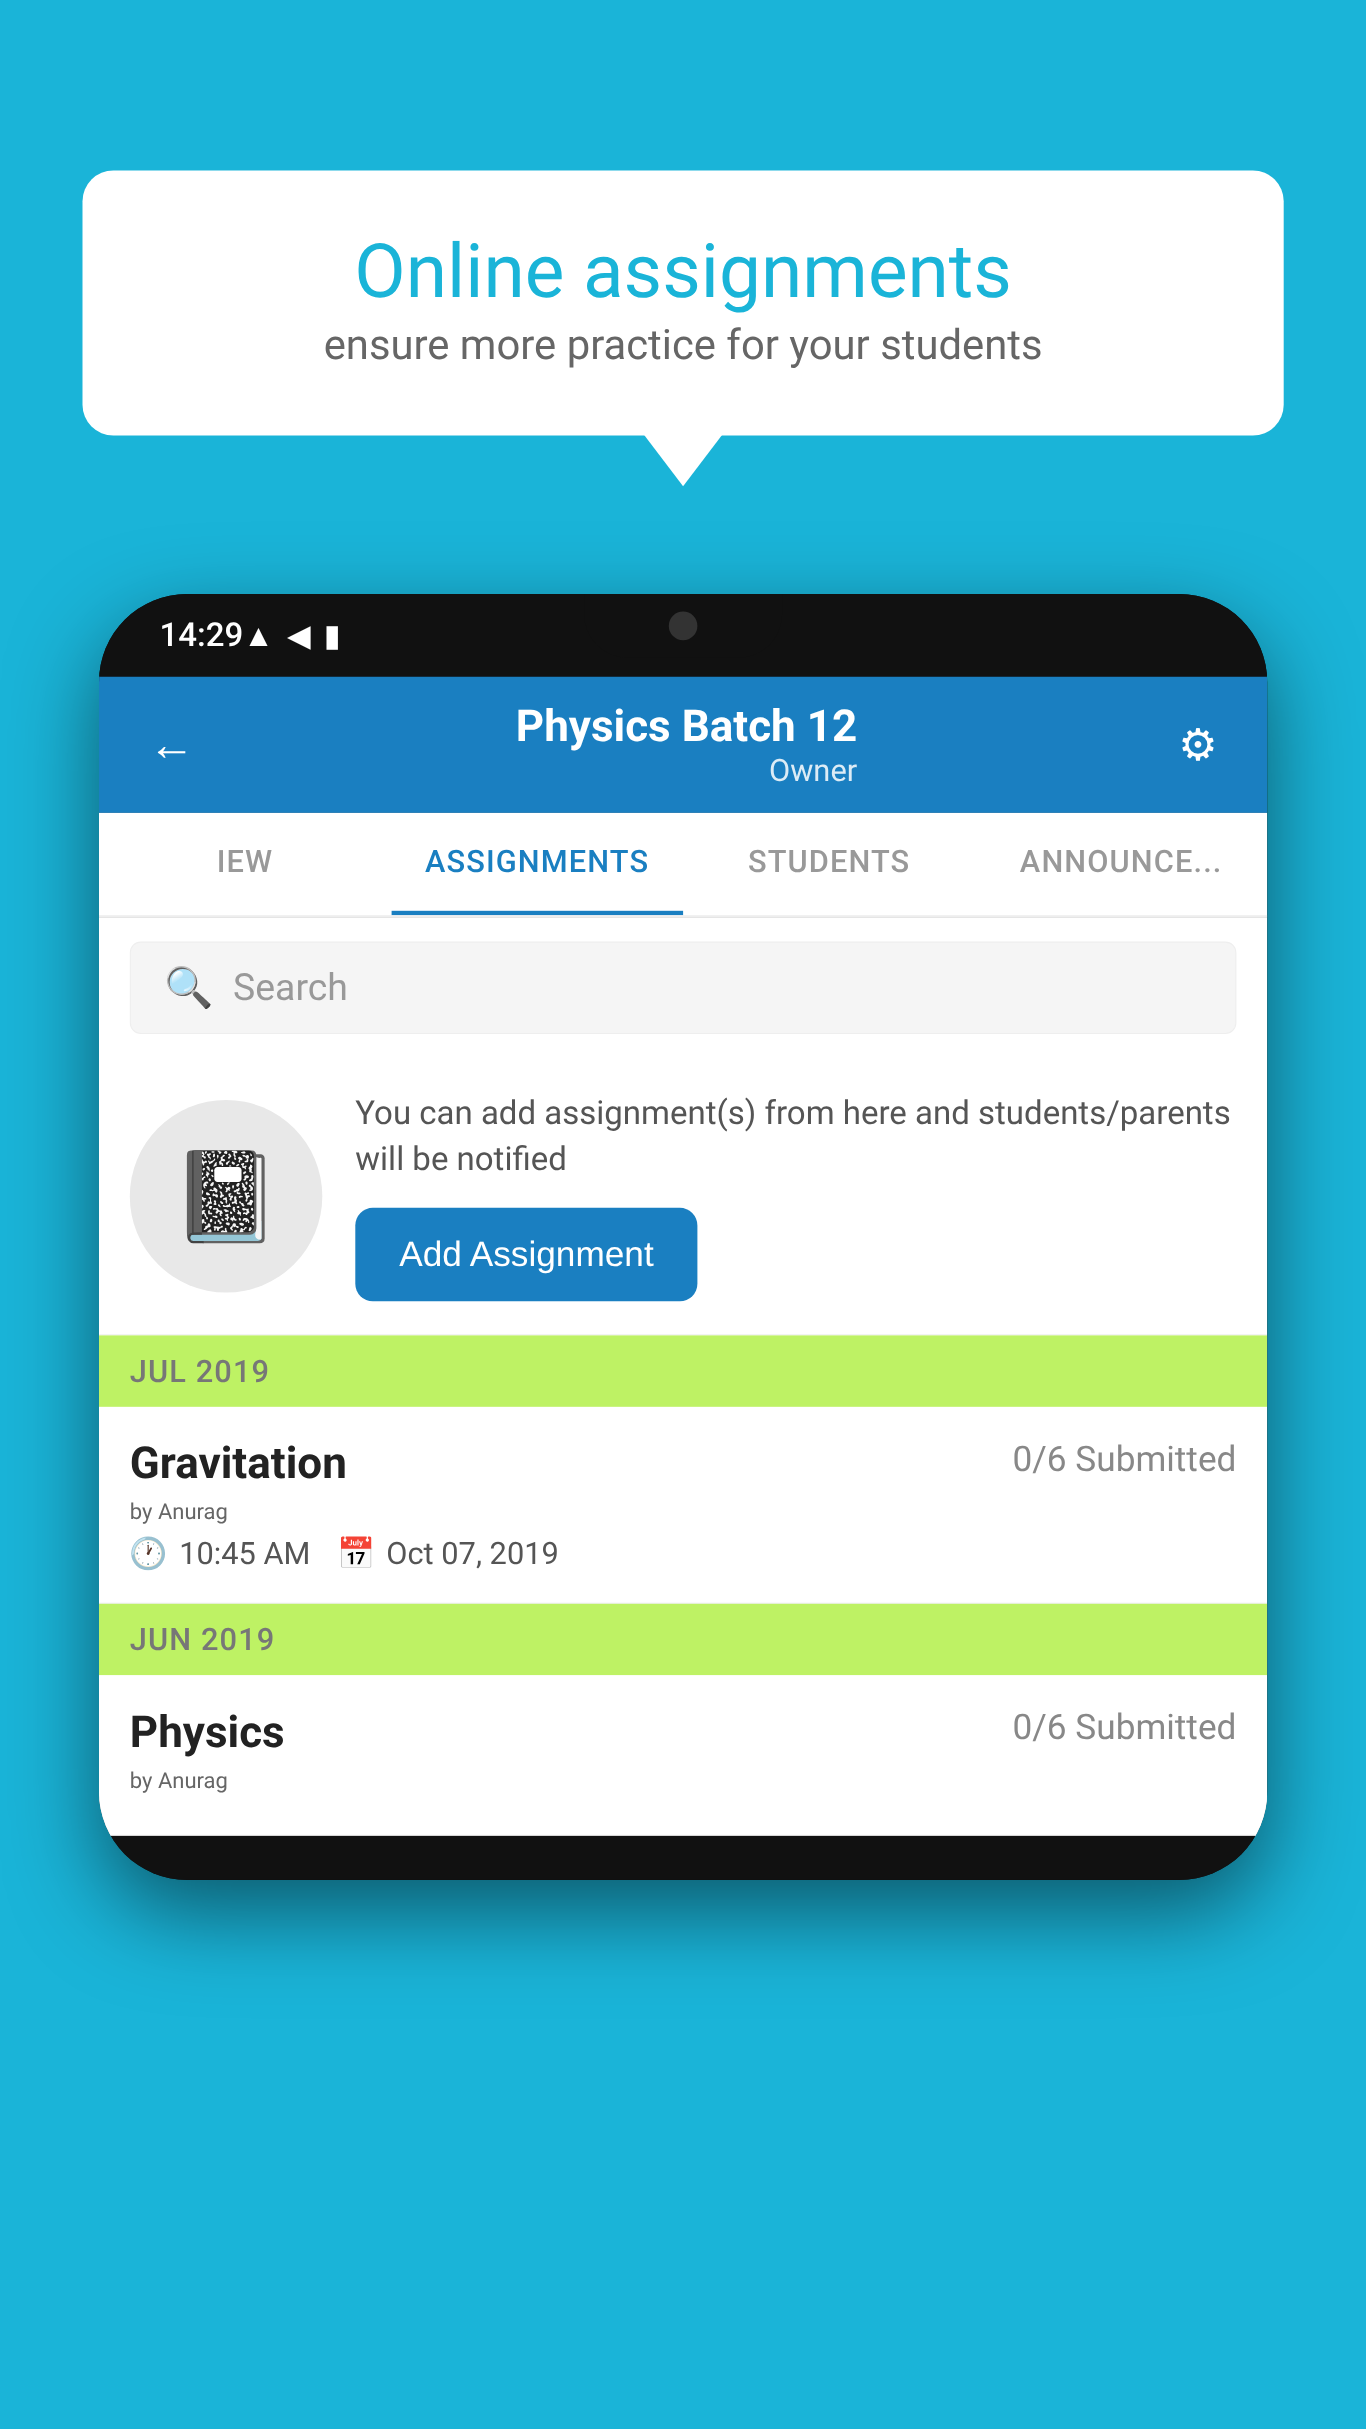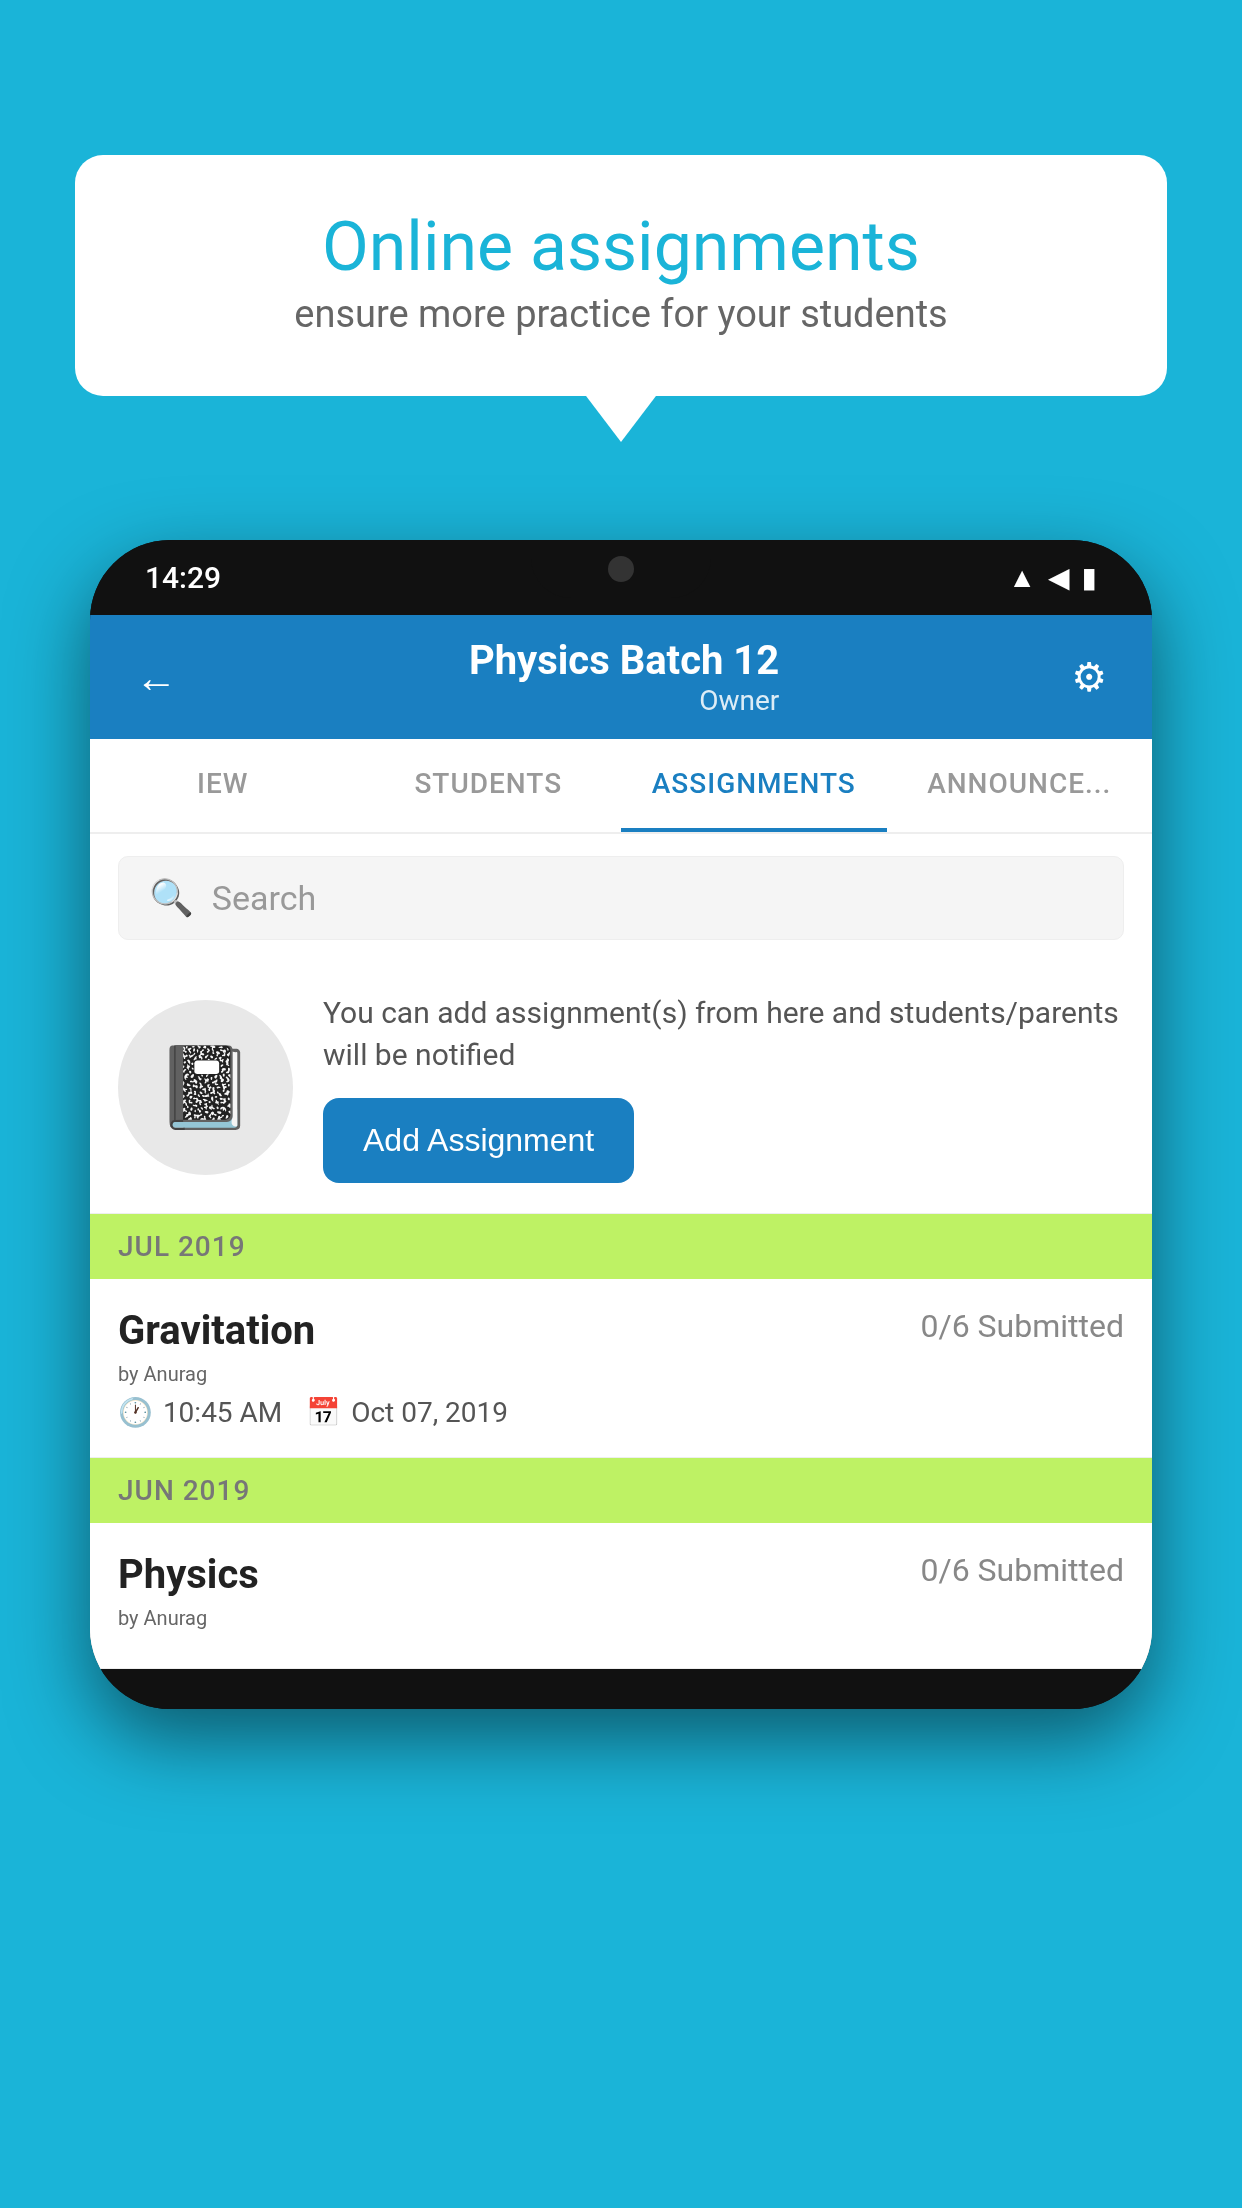--- a/index.html
+++ b/index.html
@@ -69,21 +69,21 @@
       box-shadow: 0 30px 80px rgba(0,0,0,0.5);
     }
 
     
     .phone-top {
       background: #111;
       height: 75px;
       position: relative;
       display: flex;
       align-items: center;
-      justify-content: space-between;
+      justify-content: flex-start;
       padding: 0 55px;
     }
 
     .status-time {
       color: white;
       font-size: 30px;
       font-weight: 500;
     }
 
     .status-icons {
@@ -356,22 +356,22 @@
     <span class="back-arrow">←</span>
     <div class="app-bar-center">
       <div class="app-bar-title">Physics Batch 12</div>
       <div class="app-bar-subtitle">Owner</div>
     </div>
     <span class="settings-icon">⚙</span>
   </div>
 
   <div class="tabs">
     <div class="tab">IEW</div>
+    <div class="tab active">ASSIGNMENTS</div>
     <div class="tab">STUDENTS</div>
-    <div class="tab active">ASSIGNMENTS</div>
     <div class="tab">ANNOUNCE...</div>
   </div>
 
   <div class="phone-screen">
 
     <div class="search-bar">
       <div class="search-input">
         <span class="search-icon">🔍</span>
         <span class="search-text">Search</span>
       </div>

